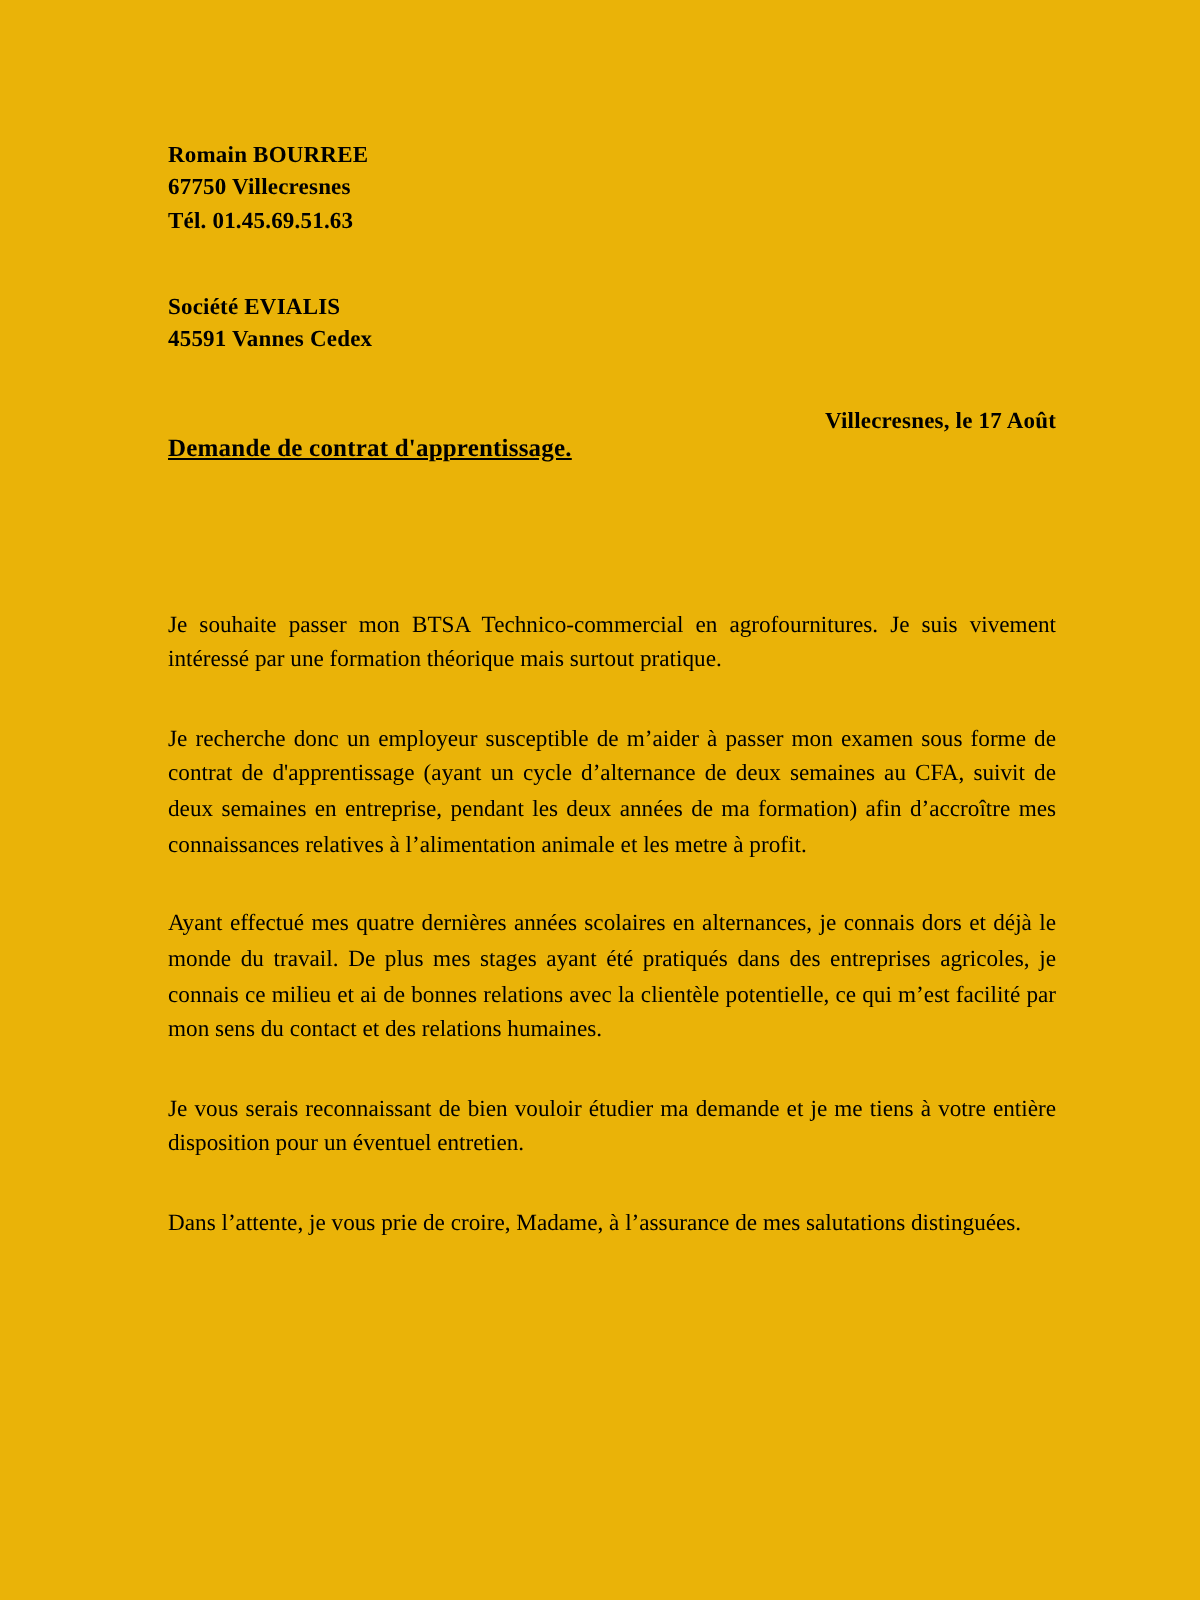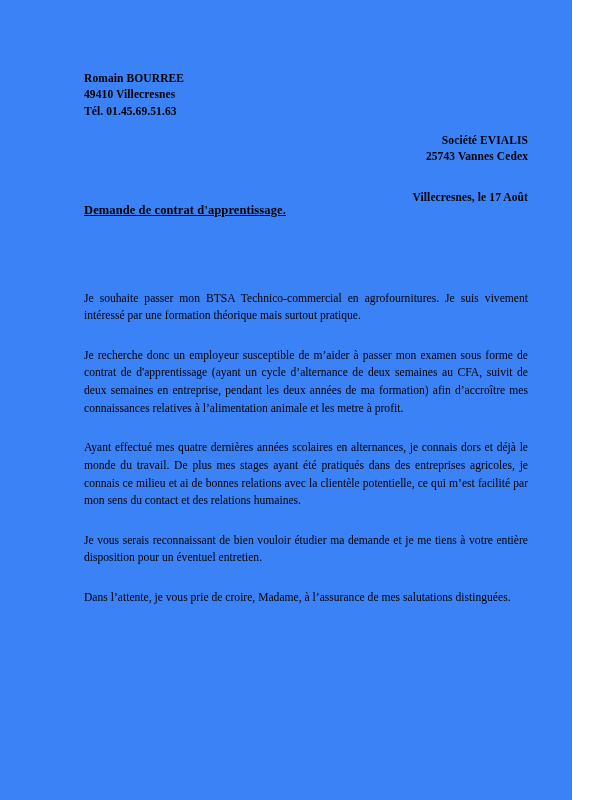--- a/index.html
+++ b/index.html
@@ -12,45 +12,44 @@
     height: 800px;
     font-family: "Liberation Serif", serif;
     color: #000000;
     position: relative;
     overflow: hidden;
   }
   .page {
     position: absolute;
     left: 0;
     top: 0;
-    width: 544px;
+    width: 600px;
     height: 800px;
-    background: #3b82f6;
-    padding-left: 28px;
+    background: #eab308;
   }
   .content {
     position: absolute;
     left: 84px;
     top: 70px;
     width: 444px;
   }
 
   
   .sender {
     font-weight: bold;
     font-size: 11.5px;
     line-height: 1.42;
     letter-spacing: 0.1px;
   }
   .sender div { white-space: nowrap; }
 
   
   .recipient {
-    margin-top: 13px;
-    text-align: right;
+    margin-top: 27px;
+    text-align: left;
     font-weight: bold;
     font-size: 11.5px;
     line-height: 1.42;
     letter-spacing: 0.1px;
   }
 
   
   .placedate {
     margin-top: 26px;
     text-align: right;
@@ -82,27 +81,27 @@
   }
 </style>
 </head>
 <body>
 
 <div class="page">
   <div class="content">
 
     <div class="sender">
       <div>Romain BOURREE</div>
-      <div>49410 Villecresnes</div>
+      <div>67750 Villecresnes</div>
       <div>Tél. 01.45.69.51.63</div>
     </div>
 
     <div class="recipient">
       <div>Société EVIALIS</div>
-      <div>25743 Vannes Cedex</div>
+      <div>45591 Vannes Cedex</div>
     </div>
 
     <div class="placedate">Villecresnes, le 17 Août</div>
 
     <div class="subject">Demande de contrat d'apprentissage.</div>
 
     <div class="body">
       <p>Je souhaite passer mon BTSA Technico-commercial en agrofournitures. Je suis vivement intéressé par une formation théorique mais surtout pratique.</p>
       <p>Je recherche donc un employeur susceptible de m’aider à passer mon examen sous forme de contrat de d'apprentissage (ayant un cycle d’alternance de deux semaines au CFA, suivit de deux semaines en entreprise, pendant les deux années de ma formation)  afin d’accroître mes connaissances relatives à l’alimentation animale et les metre à profit.</p>
       <p>Ayant effectué mes quatre dernières années scolaires en alternances, je connais dors et déjà le monde du travail. De plus mes stages ayant été pratiqués dans des entreprises agricoles, je connais ce milieu et ai de bonnes relations avec la clientèle potentielle, ce qui m’est facilité par mon sens du contact et des relations humaines.</p>

